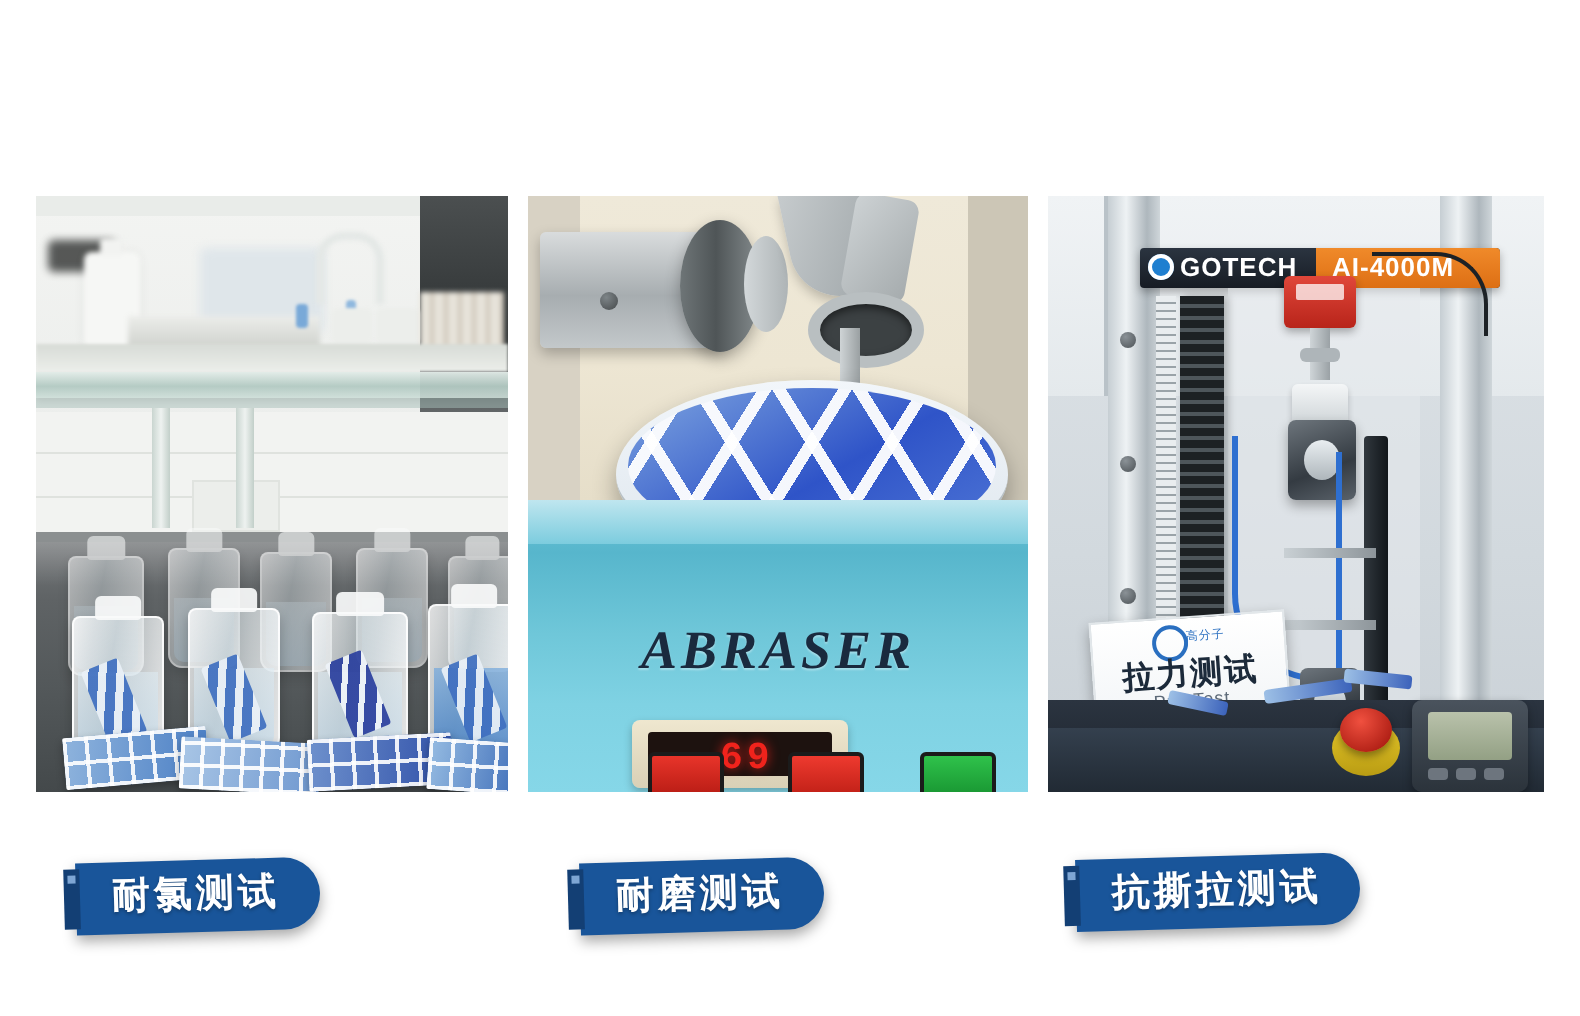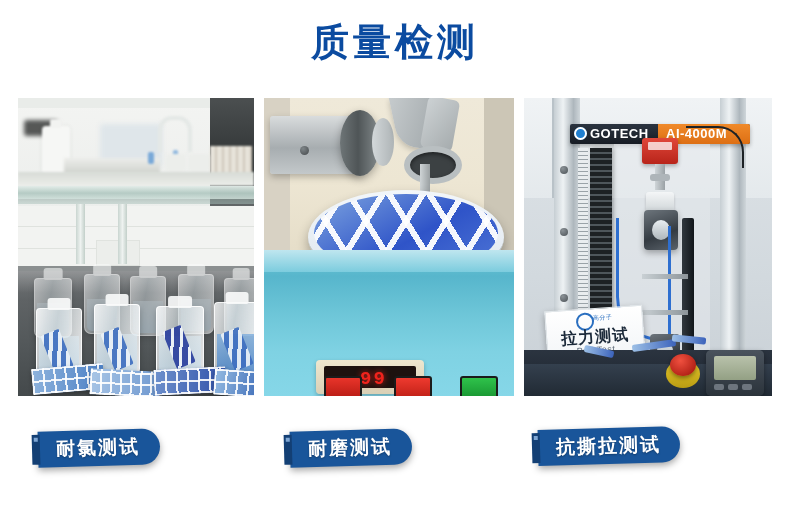--- a/index.html
+++ b/index.html
@@ -263,21 +263,20 @@
       text-shadow:0 1px 2px rgba(0,0,0,.3);white-space:nowrap;}
   .badge1{left:38px;top:430px;width:122px;}
   .badge2{left:290px;top:430px;width:122px;}
   .badge3{left:538px;top:428px;width:142px;}
 </style>
 </head>
 <body>
 
 <div class="page">
 
-  <div class="title">质量检测</div>
 
   <div class="panels">
 
     <div class="panel p1">
       <div class="lab-bg"></div>
       <div class="lab-ceil"></div>
       <div class="lab-dark-cab"></div>
       <div class="lab-blur1"></div>
       <div class="lab-bottleA"></div>
       <div class="lab-sink"></div>
@@ -359,24 +358,25 @@
 
       <div class="ab-platter">
         <div class="ab-fabric"></div>
       </div>
       <div class="ab-platter-rim"></div>
       <div class="ab-foot f-a"></div>
       <div class="ab-foot f-b"></div>
 
       <div class="ab-body"></div>
       <div class="ab-body-top"></div>
+      <div class="ab-brand">ABRASER</div>
 
       <div class="ab-led-case"></div>
       <div class="ab-led"></div>
-      <div class="ab-digits">99</div>
+      <div class="ab-digits">69</div>
       <div class="ab-sw red"></div>
       <div class="ab-sw red2">
         
       </div>
       <div class="ab-sw green">
         
       </div>
     </div>
 
     <div class="panel p3">

